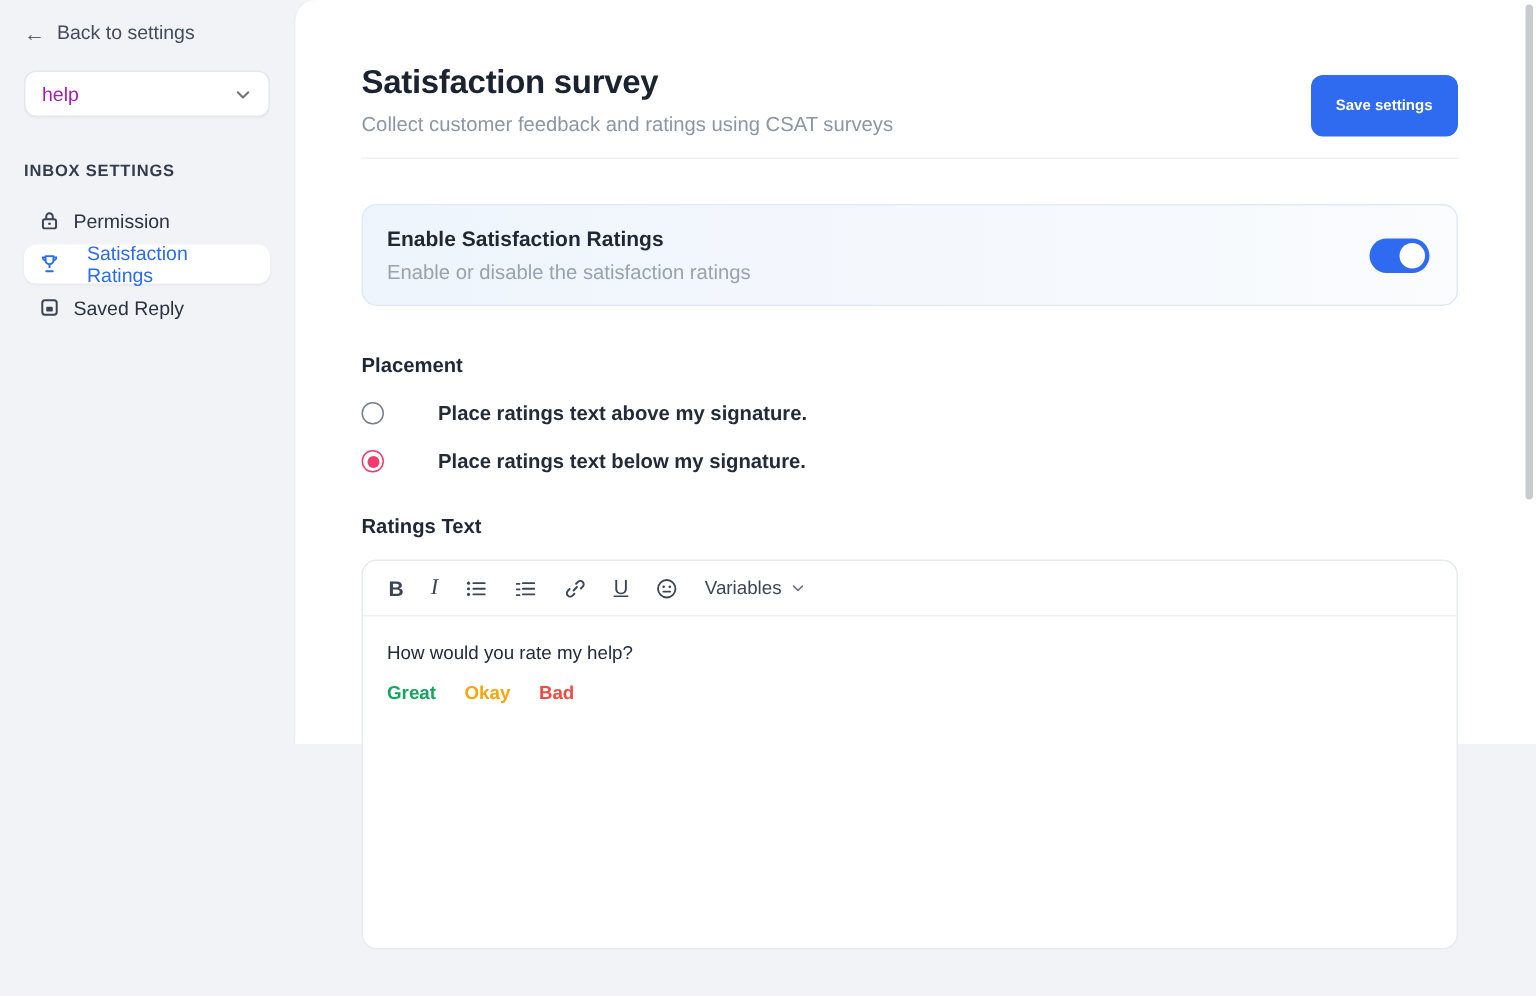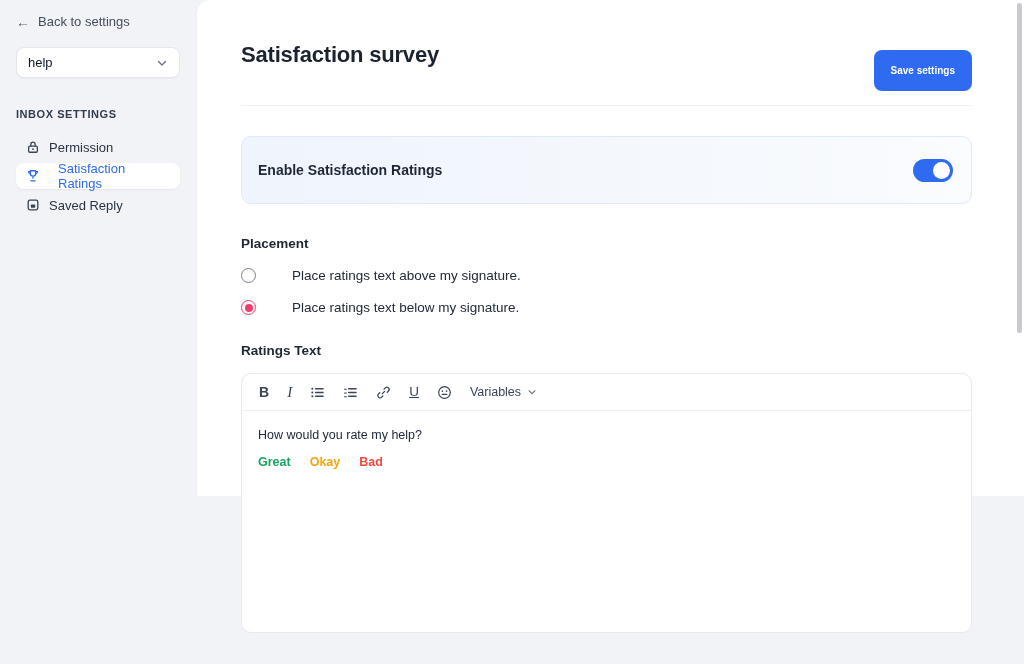--- a/index.html
+++ b/index.html
@@ -16,21 +16,21 @@
   .sidebar { width:196px; flex:0 0 196px; padding:12px 16px; background:#f2f3f6; }
   .back-link {
     display:flex; align-items:center; gap:8px;
     font-size:13px; color:#434c5c; cursor:pointer; padding:2px 0; font-weight:500;
   }
   .back-arrow { font-size:14px; color:#5a6372; line-height:1; }
   .inbox-select {
     margin-top:16px; height:31px; background:#ffffff;
     border:1px solid #e4e7ec; border-radius:8px;
     display:flex; align-items:center; justify-content:space-between;
-    padding:0 11px; font-size:13px; color:#0f172a; cursor:pointer;
+    padding:0 11px; font-size:13px; color:#a21caf; cursor:pointer;
     box-shadow:0 1px 1px rgba(20,30,50,0.03);
   }
   .section-label {
     margin-top:30px; font-size:11px; font-weight:700; letter-spacing:0.55px;
     color:#323c4d;
   }
   .nav { margin-top:14px; display:flex; flex-direction:column; gap:3px; }
   .nav-item {
     display:flex; align-items:center; gap:9px;
     height:26px; padding:0 10px; border-radius:8px;
@@ -81,21 +81,21 @@
   .radio-row { display:flex; align-items:center; gap:12px; margin-top:17px; cursor:pointer; }
   .radio {
     width:15px; height:15px; border-radius:50%; background:#ffffff;
     border:1.5px solid #777f8b; position:relative; flex:0 0 auto;
   }
   .radio.selected { border-color:var(--c-radio_selected); }
   .radio.selected::after {
     content:""; position:absolute; inset:2.5px; border-radius:50%;
     background:var(--c-radio_selected);
   }
-  .radio-label { font-size:13.5px; font-weight:400; color:#232b39;padding-left:24px; }
+  .radio-label { font-size:13.5px; font-weight:700; color:#232b39;padding-left:24px; }
 
   .ratings-label { margin-top:28px; }
   .editor {
     margin-top:15px; border:1px solid #e7eaee; border-radius:10px;
     height:260px; background:#ffffff; overflow:hidden;
   }
   .toolbar {
     height:37px; border-bottom:1px solid #edeff2;
     display:flex; align-items:center; padding:0 17px; gap:18px;
   }
@@ -175,29 +175,31 @@
         <span>Saved Reply</span>
       </div>
     </nav>
   </aside>
 
   <main class="panel">
 
     <div class="page-header">
       <div>
         <h1 class="page-title">Satisfaction survey</h1>
+        <p class="page-subtitle">Collect customer feedback and ratings using CSAT surveys</p>
       </div>
       <button class="save-btn">Save settings</button>
     </div>
 
     <hr class="divider">
 
     <section class="enable-card">
       <div>
         <div class="enable-title">Enable Satisfaction Ratings</div>
+        <div class="enable-desc">Enable or disable the satisfaction ratings</div>
       </div>
       <div class="toggle"></div>
     </section>
 
     <div class="placement">
       <div class="group-label">Placement</div>
 
       <div class="radio-row">
         <span class="radio"></span>
         <span class="radio-label">Place ratings text above my signature.</span>

